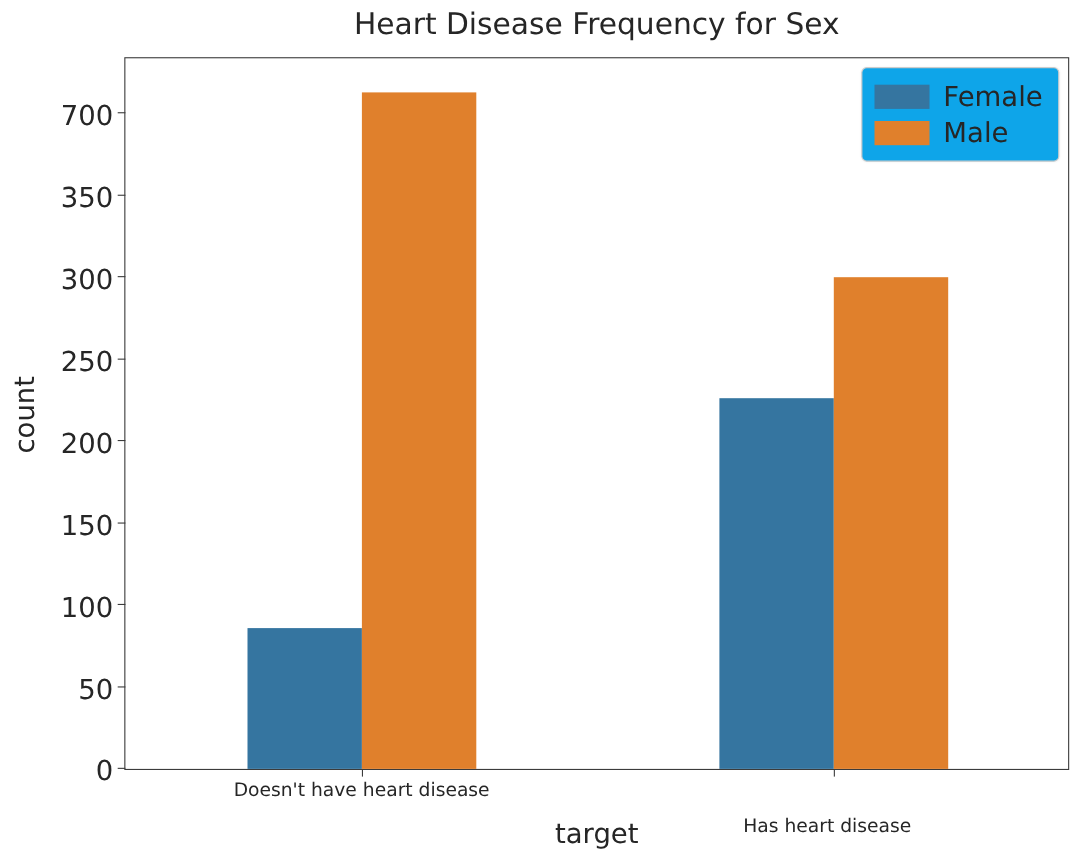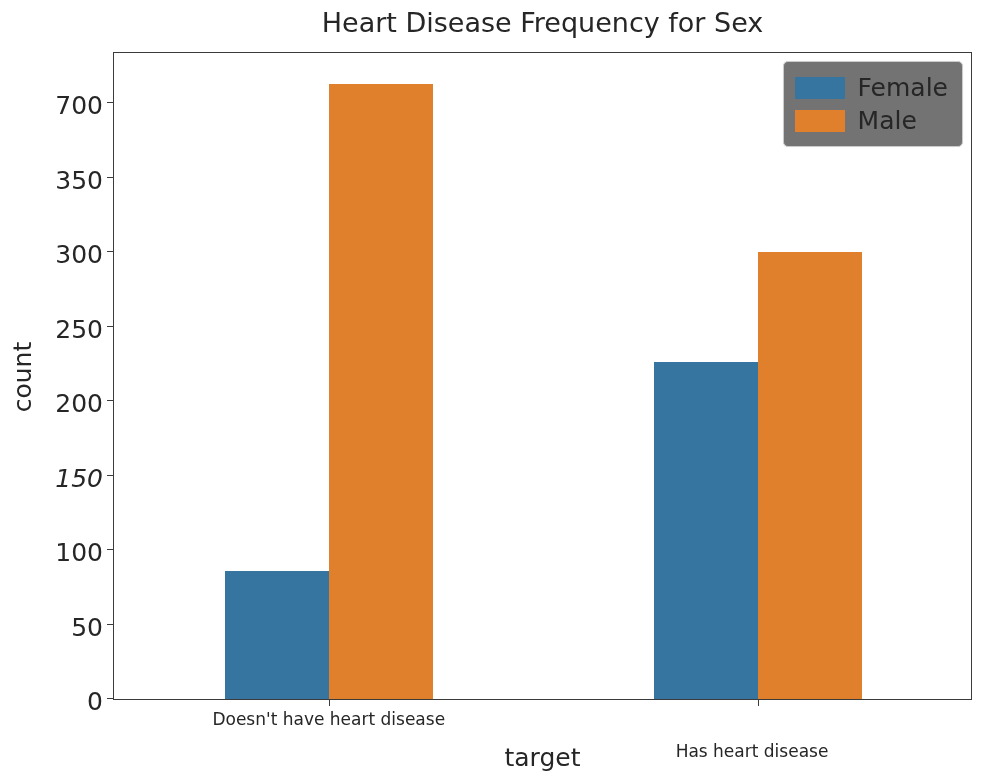--- a/index.html
+++ b/index.html
@@ -121,21 +121,21 @@
     color: #262626;
     line-height: 1;
     white-space: nowrap;
   }
 
   
   #legend {
     position: absolute;
     right: 8px;
     top: 8px;
-    background: #737373;
+    background: #0ea5e9;
     border: 1px solid #cccccc;
     border-radius: 5px;
     padding: 9px 14px 9px 11px;
     box-shadow: 0 0 2px rgba(0,0,0,0.06);
   }
   .legend-entry {
     display: flex;
     align-items: center;
     height: 33px;
   }
@@ -166,21 +166,21 @@
     <div id="ylabel">count</div>
 
     <div id="y-axis">
         <div class="ytick-mark" style="bottom: 0px;"></div>
         <div class="ytick-label" style="bottom: auto; top: 648px;">0</div>
         <div class="ytick-mark" style="bottom: 74.4828px;"></div>
         <div class="ytick-label" style="bottom: auto; top: 573.517px;">50</div>
         <div class="ytick-mark" style="bottom: 148.966px;"></div>
         <div class="ytick-label" style="bottom: auto; top: 499.034px;">100</div>
         <div class="ytick-mark" style="bottom: 223.448px;"></div>
-        <div class="ytick-label" style="bottom: auto; top: 424.552px; font-style: italic;">150</div>
+        <div class="ytick-label" style="bottom: auto; top: 424.552px;">150</div>
         <div class="ytick-mark" style="bottom: 297.931px;"></div>
         <div class="ytick-label" style="bottom: auto; top: 350.069px;">200</div>
         <div class="ytick-mark" style="bottom: 372.414px;"></div>
         <div class="ytick-label" style="bottom: auto; top: 275.586px;">250</div>
         <div class="ytick-mark" style="bottom: 446.897px;"></div>
         <div class="ytick-label" style="bottom: auto; top: 201.103px; text-align: right;">300</div>
         <div class="ytick-mark" style="bottom: 521.379px;"></div>
         <div class="ytick-label" style="bottom: auto; top: 126.621px;">350</div>
         <div class="ytick-mark" style="bottom: 595.862px;"></div>
         <div class="ytick-label" style="bottom: auto; top: 52.1379px;">700</div>

